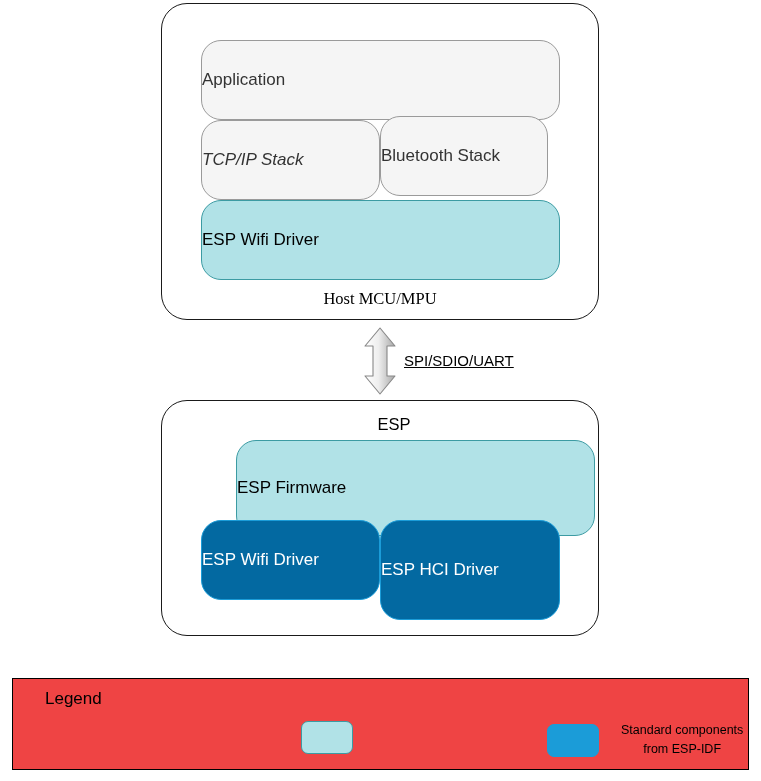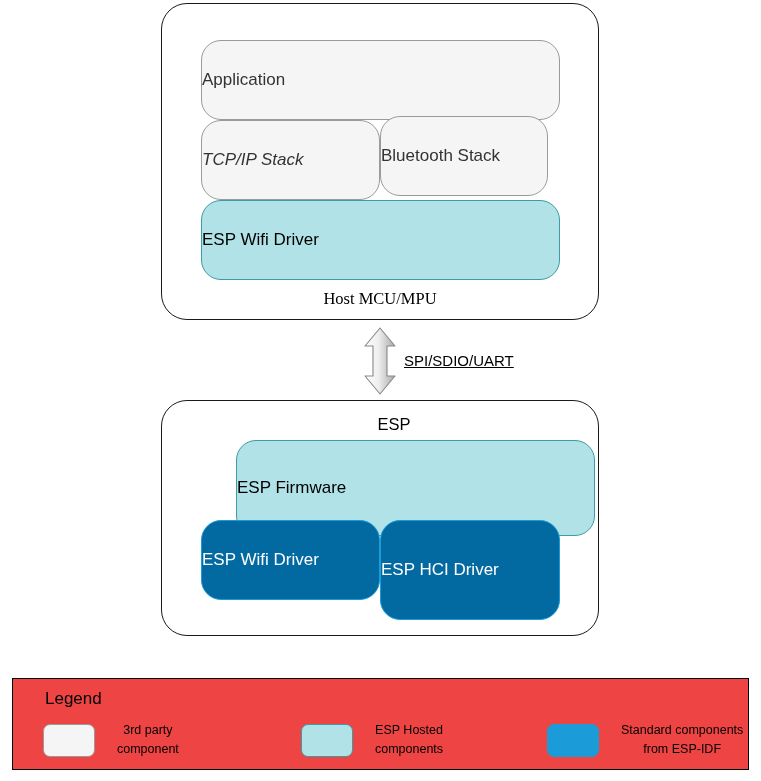--- a/index.html
+++ b/index.html
@@ -206,30 +206,23 @@
     <span class="block-label">ESP Wifi Driver</span>
   </div>
 
   <div class="block idf" id="blk-esp-hci">
     <span class="block-label">ESP HCI Driver</span>
   </div>
 
   <div id="legend-panel">
     <div id="legend-title">Legend</div>
 
-    <div class="legend-item" id="legend-item-0">
-      <div class="legend-swatch third-party"></div>
-      <div class="legend-text">3rd party
-component</div>
-    </div>
 
     <div class="legend-item" id="legend-item-1">
       <div class="legend-swatch hosted"></div>
-      <div class="legend-text">ESP Hosted
-components</div>
     </div>
 
     <div class="legend-item" id="legend-item-2">
       <div class="legend-swatch idf"></div>
       <div class="legend-text">Standard components
 from ESP-IDF</div>
     </div>
   </div>
 
 </div>

